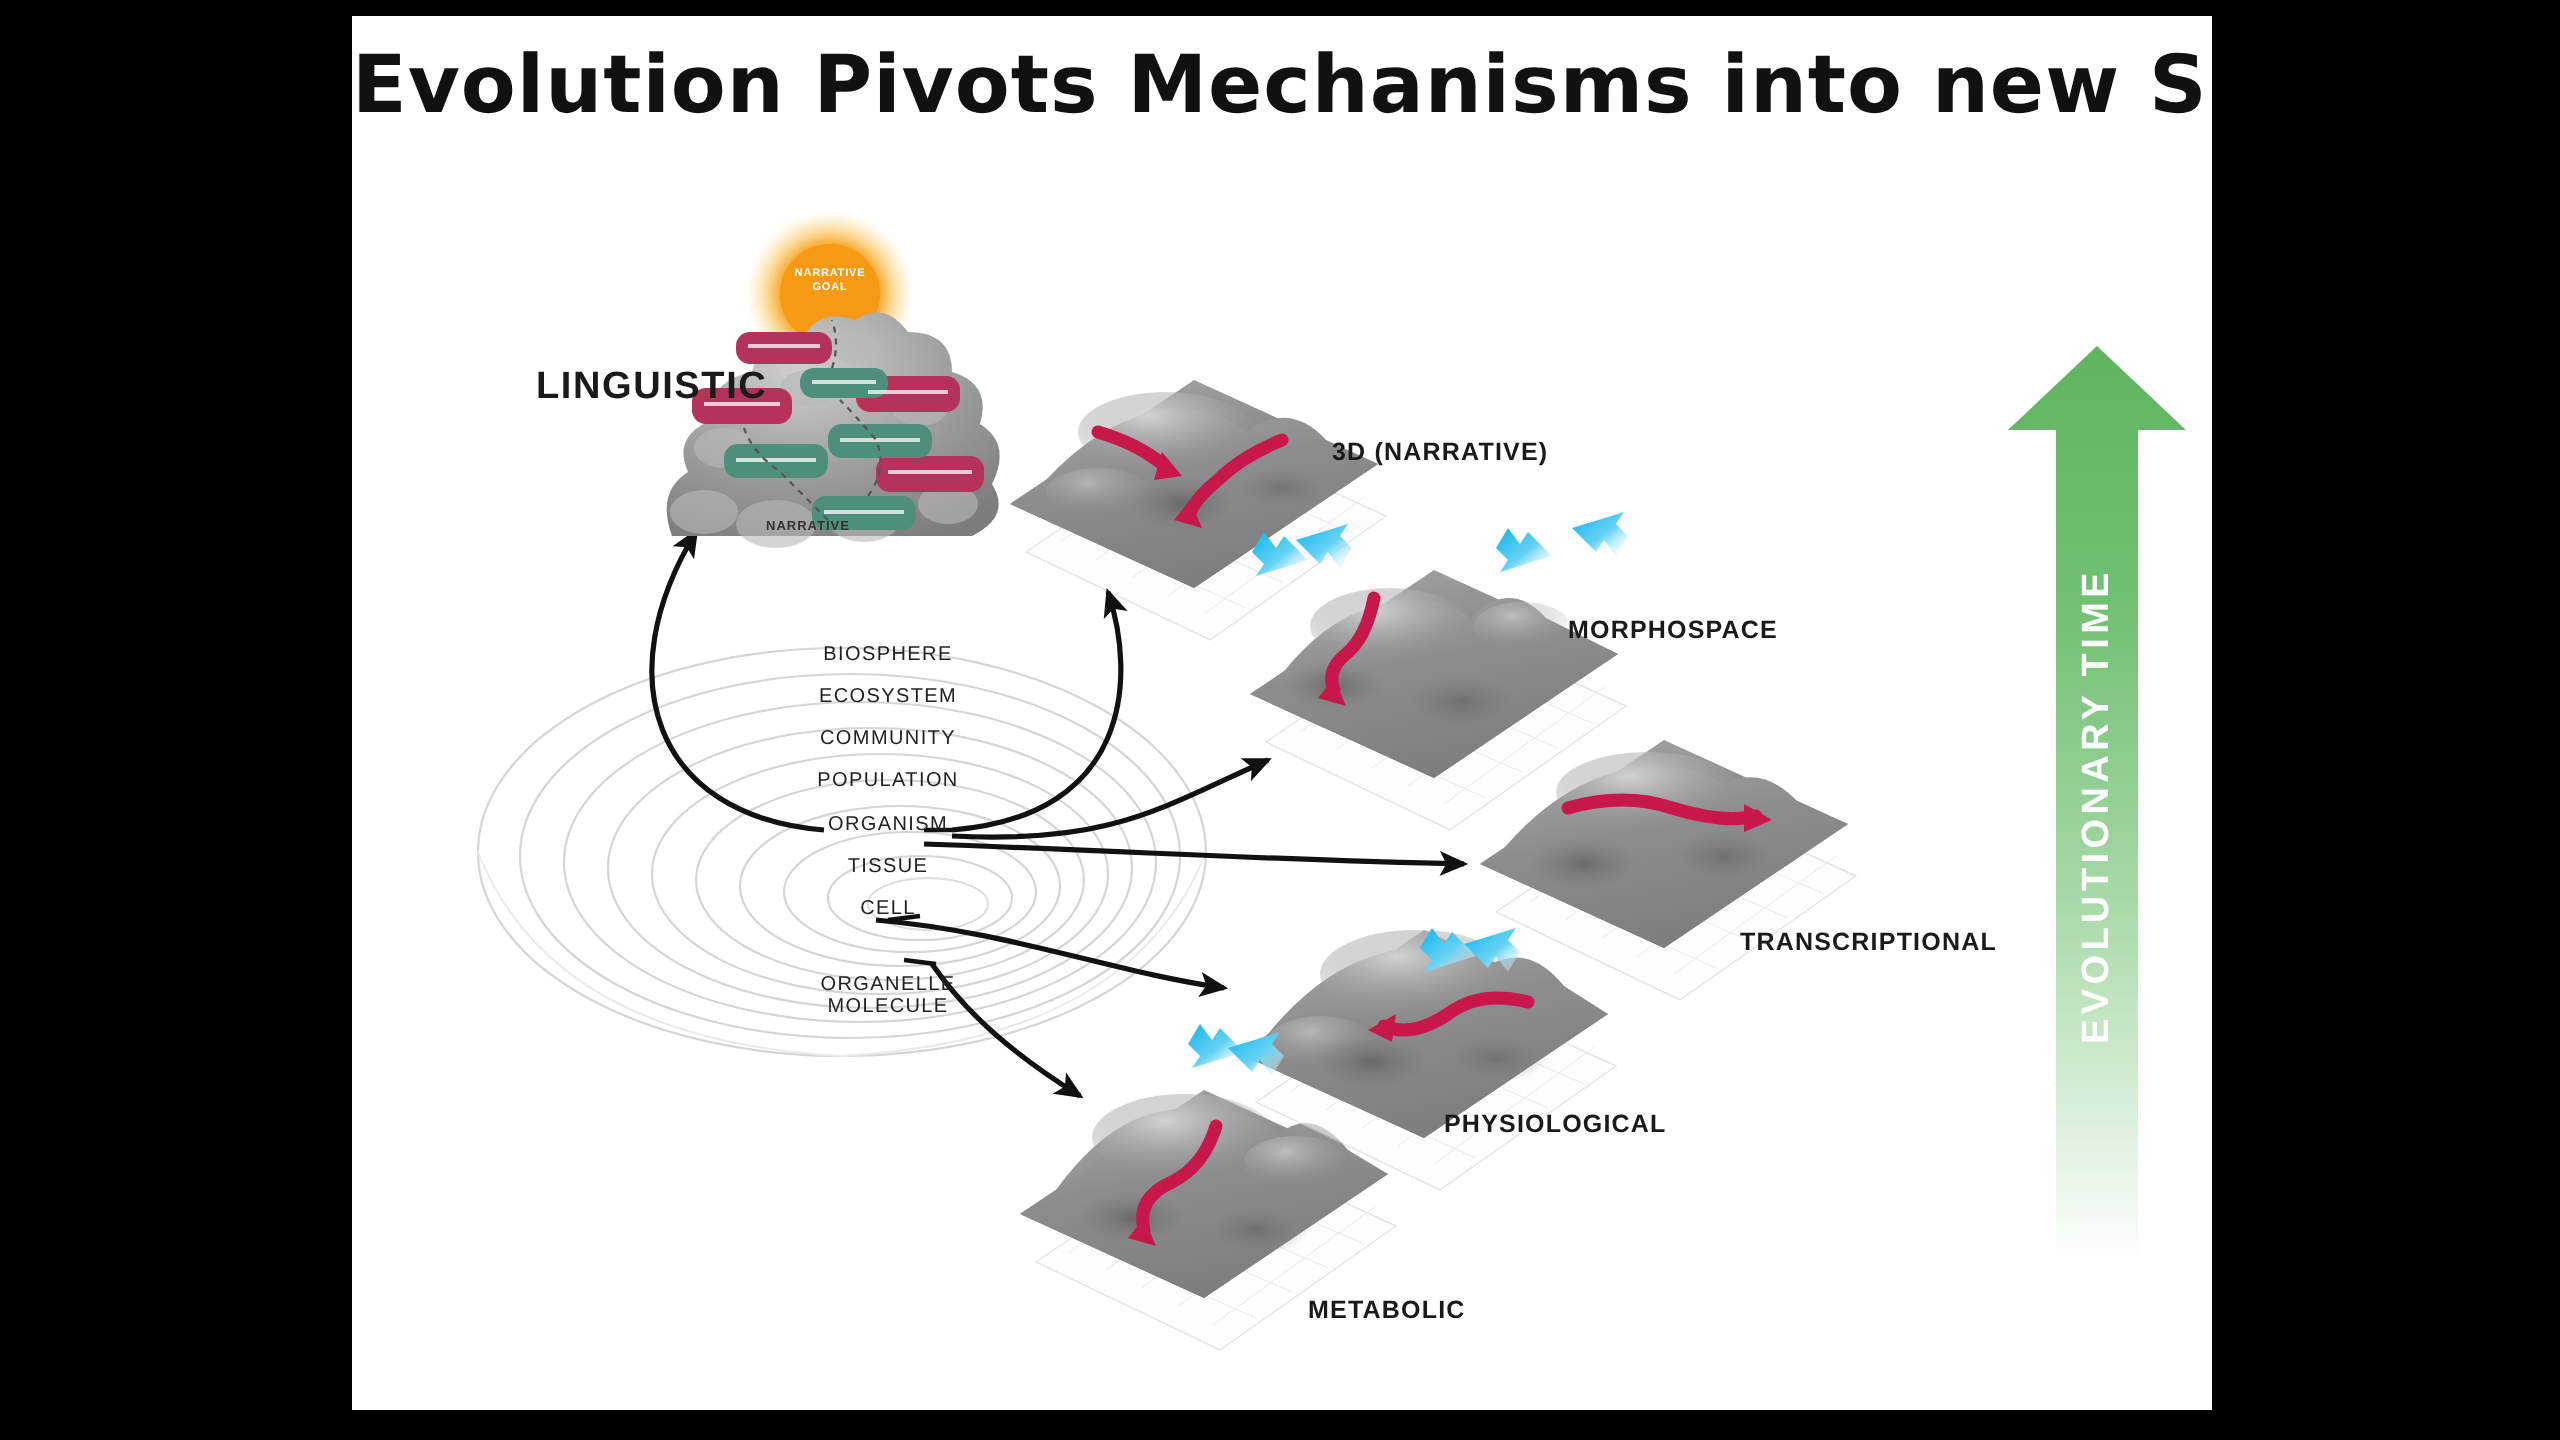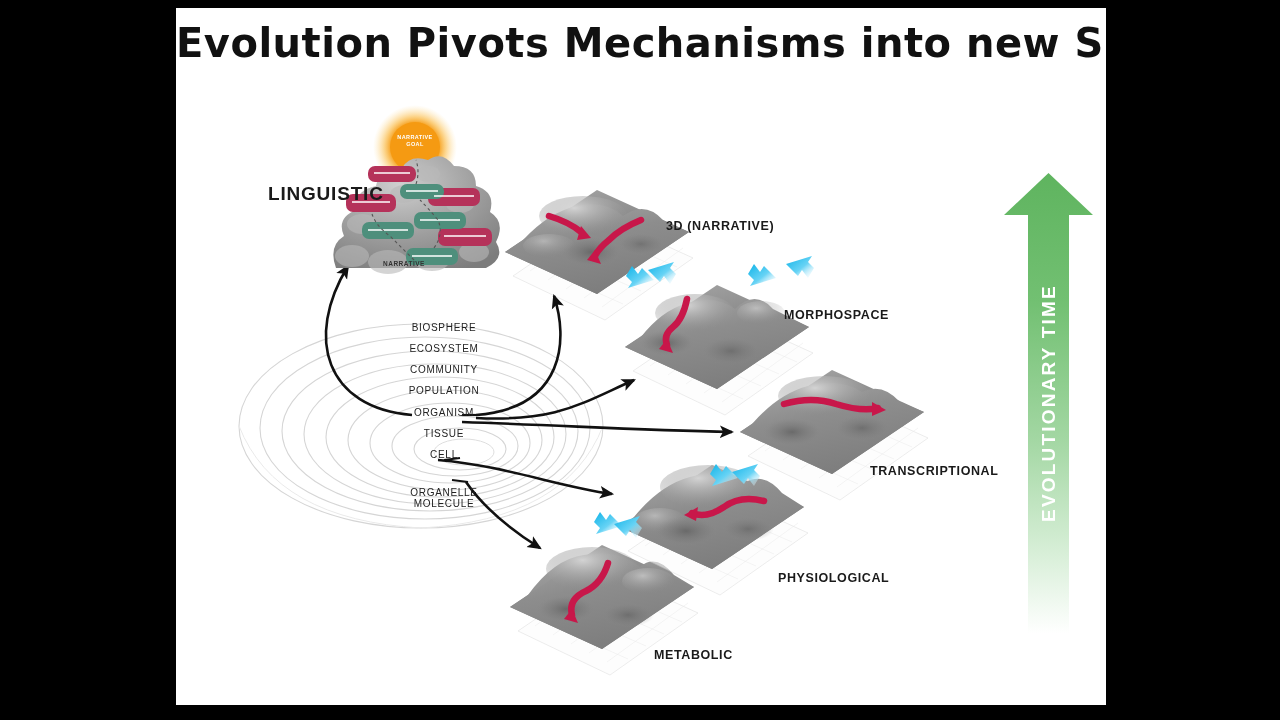--- a/index.html
+++ b/index.html
@@ -363,21 +363,21 @@
     <div class="lbl lbl-narr" style="left:207px;top:252px;">NARRATIVE</div>
     <div style="position:absolute;left:208px;top:126px;width:62px;text-align:center;
                 font-size:5.5px;font-weight:700;color:#fff;letter-spacing:.4px;line-height:7px;">
       <span>NARRATIVE</span><br>
       <span>GOAL</span>
     </div>
 
     <div class="lbl lbl-space" style="left:490px;top:211px;">3D (NARRATIVE)</div>
     <div class="lbl lbl-space" style="left:608px;top:300px;">MORPHOSPACE</div>
     <div class="lbl lbl-space" style="left:694px;top:456px;">TRANSCRIPTIONAL</div>
-    <div class="lbl lbl-space" style="left:602px;top:547px;margin-top:16px;">PHYSIOLOGICAL</div>
+    <div class="lbl lbl-space" style="left:546px;top:547px;">PHYSIOLOGICAL</div>
     <div class="lbl lbl-space" style="left:450px;top:640px;padding-left:28px;">METABOLIC</div>
 
     <svg id="evoarrow" viewBox="0 0 95 460" preserveAspectRatio="none">
       <defs>
         <linearGradient id="evoGrad" x1="0" y1="0" x2="0" y2="1">
           <stop offset="0%" stop-color="#5FB45F"></stop>
           <stop offset="28%" stop-color="#72C072"></stop>
           <stop offset="58%" stop-color="#A3D7A3"></stop>
           <stop offset="82%" stop-color="#D6EED6"></stop>
           <stop offset="100%" stop-color="#ffffff"></stop>

